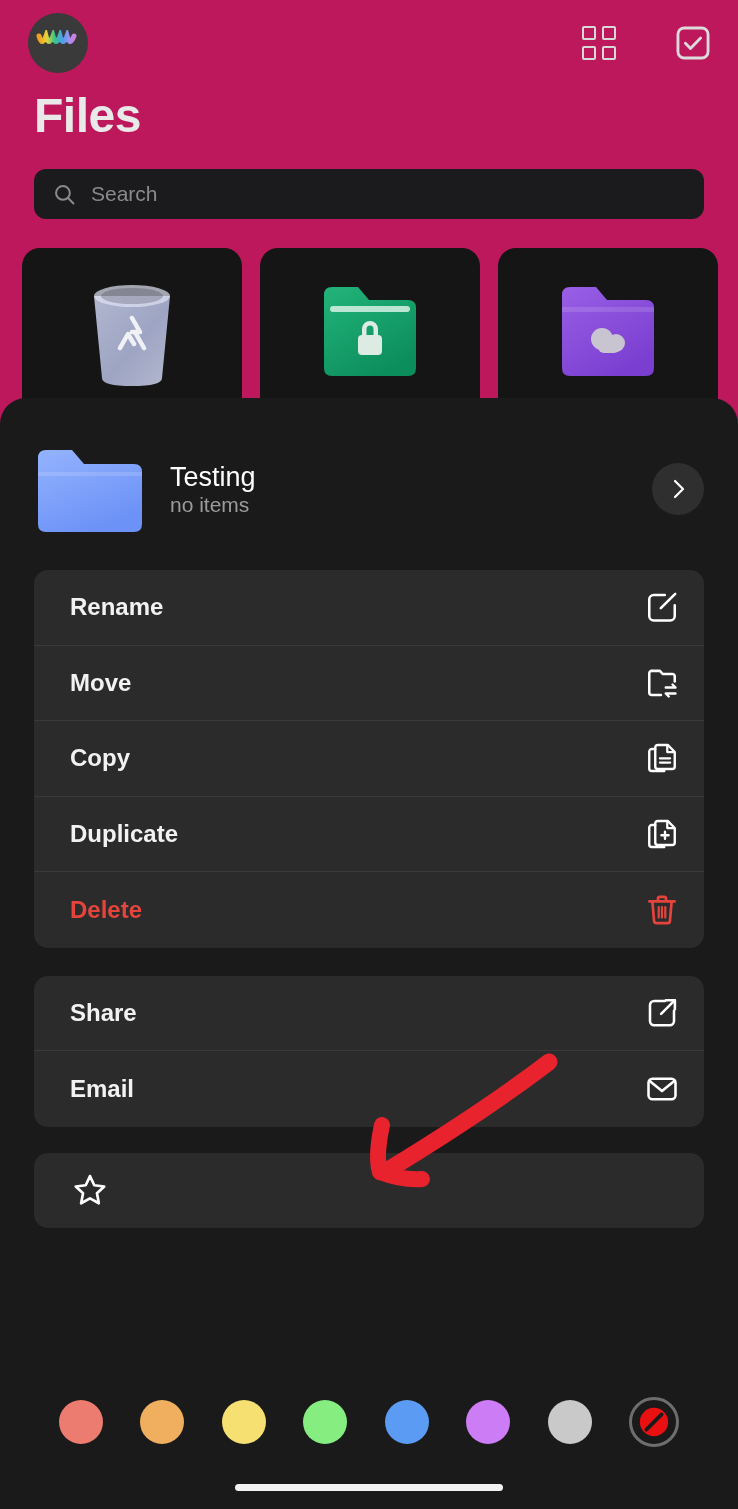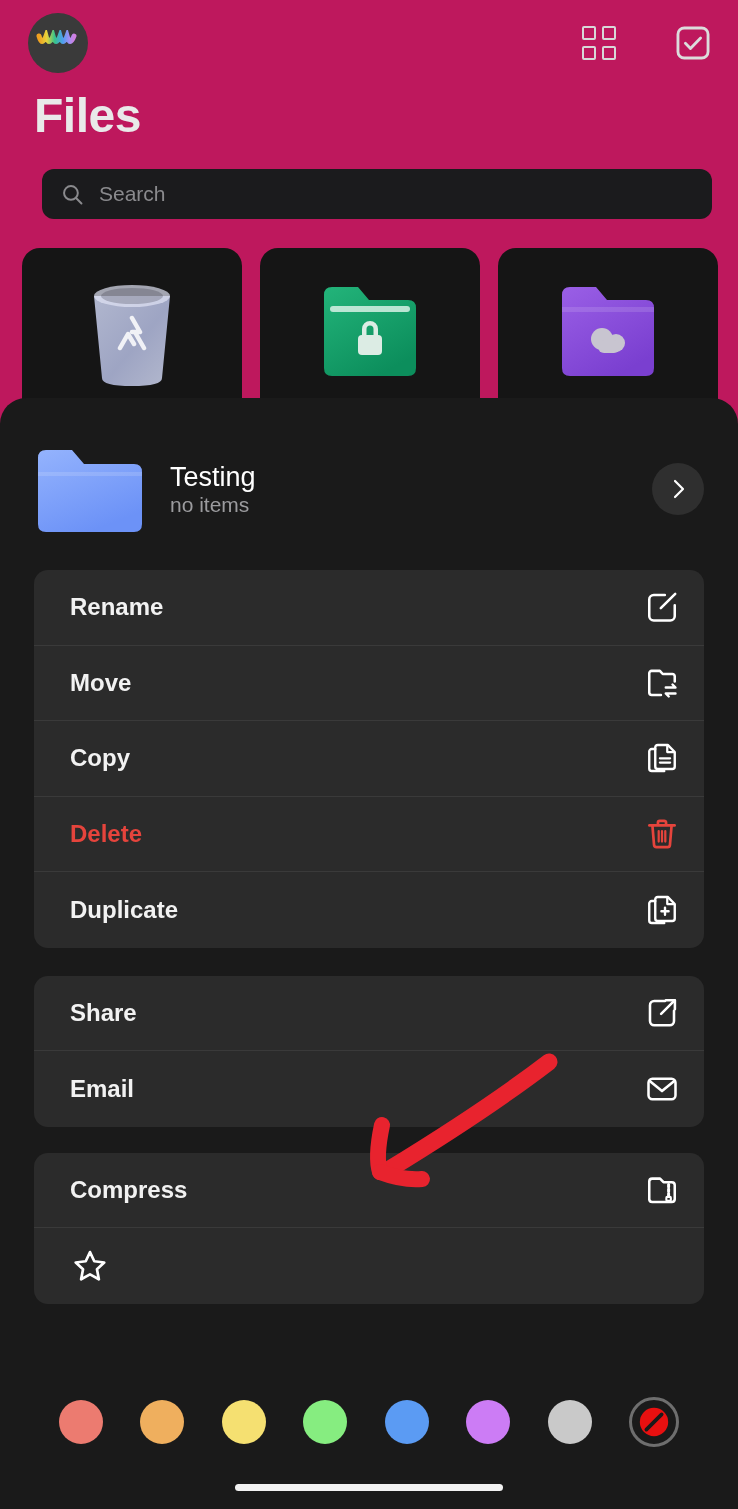--- a/index.html
+++ b/index.html
@@ -38,21 +38,21 @@
 
   
   .page-title {
     position: absolute; top: 88px; left: 34px;
     font-size: 48px; font-weight: bold; color: #e9e9e9;
     letter-spacing: -0.5px;
   }
 
   
   .search-bar {
-    position: absolute; top: 169px; left: 42px;
+    position: absolute; top: 169px; left: 34px;
     width: 670px; height: 50px;
     background: #1b1b1d; border-radius: 12px;
     display: flex; align-items: center; padding: 0 18px; gap: 14px;
   }
   .search-placeholder { color: #8a8a8d; font-size: 21px; }
 
   
   .cards {
     position: absolute; top: 248px; left: 22px;
     display: flex; gap: 18px;
@@ -288,43 +288,43 @@
             <path d="M7.5 6 H5.2 A1.7 1.7 0 0 0 3.5 7.7 V19 A1.7 1.7 0 0 0 5.2 20.7 H13.5" fill="none" stroke="#ffffff" stroke-width="1.6" stroke-linecap="round"></path>
             <path d="M9.2 3.3 H15.8 L20.5 8 V17.6 A1.7 1.7 0 0 1 18.8 19.3 H9.2 A1.7 1.7 0 0 1 7.5 17.6 V5
                      A1.7 1.7 0 0 1 9.2 3.3 Z" fill="none" stroke="#ffffff" stroke-width="1.6" stroke-linejoin="round"></path>
             <path d="M15.5 3.4 V8 H20.4" fill="none" stroke="#ffffff" stroke-width="1.5" stroke-linejoin="round"></path>
             <path d="M10.6 12.2 H17.4 M10.6 15 H17.4" stroke="#ffffff" stroke-width="1.5" stroke-linecap="round"></path>
           </svg>
         </span>
       </div>
 
       <div class="menu-row">
-        <span class="menu-label danger">Delete</span>
-        <span class="menu-icon">
-          <svg width="36" height="36" viewBox="0 0 24 24">
-            <path d="M3.6 6.3 H20.4" stroke="#e5443c" stroke-width="1.8" stroke-linecap="round"></path>
-            <path d="M9.3 6 V4.4 a1.2 1.2 0 0 1 1.2 -1.2 h3 a1.2 1.2 0 0 1 1.2 1.2 V6" fill="none" stroke="#e5443c" stroke-width="1.8" stroke-linejoin="round"></path>
-            <path d="M5.6 6.3 L6.7 19.3 A1.6 1.6 0 0 0 8.3 20.8 h7.4 a1.6 1.6 0 0 0 1.6 -1.5 L18.4 6.3" fill="none" stroke="#e5443c" stroke-width="1.8" stroke-linejoin="round"></path>
-            <path d="M9.8 10 V17 M12 10 V17 M14.2 10 V17" stroke="#e5443c" stroke-width="1.5" stroke-linecap="round"></path>
-          </svg>
-        </span>
-      </div>
-
-      <div class="menu-row">
         <span class="menu-label">Duplicate</span>
         <span class="menu-icon">
           <svg width="36" height="36" viewBox="0 0 24 24">
             <path d="M7.5 6 H5.2 A1.7 1.7 0 0 0 3.5 7.7 V19 A1.7 1.7 0 0 0 5.2 20.7 H13.5" fill="none" stroke="#ffffff" stroke-width="1.6" stroke-linecap="round"></path>
             <path d="M9.2 3.3 H15.8 L20.5 8 V17.6 A1.7 1.7 0 0 1 18.8 19.3 H9.2 A1.7 1.7 0 0 1 7.5 17.6 V5
                      A1.7 1.7 0 0 1 9.2 3.3 Z" fill="none" stroke="#ffffff" stroke-width="1.6" stroke-linejoin="round"></path>
             <path d="M15.5 3.4 V8 H20.4" fill="none" stroke="#ffffff" stroke-width="1.5" stroke-linejoin="round"></path>
             <path d="M14 10.4 V15.2 M11.6 12.8 H16.4" stroke="#ffffff" stroke-width="1.6" stroke-linecap="round"></path>
           </svg>
         </span>
       </div>
+
+      <div class="menu-row">
+        <span class="menu-label danger">Delete</span>
+        <span class="menu-icon">
+          <svg width="36" height="36" viewBox="0 0 24 24">
+            <path d="M3.6 6.3 H20.4" stroke="#e5443c" stroke-width="1.8" stroke-linecap="round"></path>
+            <path d="M9.3 6 V4.4 a1.2 1.2 0 0 1 1.2 -1.2 h3 a1.2 1.2 0 0 1 1.2 1.2 V6" fill="none" stroke="#e5443c" stroke-width="1.8" stroke-linejoin="round"></path>
+            <path d="M5.6 6.3 L6.7 19.3 A1.6 1.6 0 0 0 8.3 20.8 h7.4 a1.6 1.6 0 0 0 1.6 -1.5 L18.4 6.3" fill="none" stroke="#e5443c" stroke-width="1.8" stroke-linejoin="round"></path>
+            <path d="M9.8 10 V17 M12 10 V17 M14.2 10 V17" stroke="#e5443c" stroke-width="1.5" stroke-linecap="round"></path>
+          </svg>
+        </span>
+      </div>
     </div>
 
     <div class="menu-group group-gap-2">
 
       <div class="menu-row">
         <span class="menu-label">Share</span>
         <span class="menu-icon">
           <svg width="36" height="36" viewBox="0 0 24 24">
             <path d="M14 4 H6.8 A2.8 2.8 0 0 0 4 6.8 V17.4 A2.8 2.8 0 0 0 6.8 20.2 H17.2
                      A2.8 2.8 0 0 0 20 17.4 V10.5" fill="none" stroke="#ffffff" stroke-width="1.7" stroke-linecap="round"></path>
@@ -341,30 +341,20 @@
             <rect x="3" y="5.2" width="18" height="13.6" rx="2.6" fill="none" stroke="#ffffff" stroke-width="1.7"></rect>
             <path d="M3.8 6.6 L12 13.4 L20.2 6.6" fill="none" stroke="#ffffff" stroke-width="1.7" stroke-linecap="round" stroke-linejoin="round"></path>
           </svg>
         </span>
       </div>
     </div>
 
     <div class="menu-group group-gap-3">
 
 
-      <div class="menu-row">
-        <span class="menu-label">Compress</span>
-        <span class="menu-icon">
-          <svg width="36" height="36" viewBox="0 0 24 24">
-            <path d="M3.5 6.4 q0 -2 2 -2 h5.2 L13 6.8 h5.5 q2 0 2 2 V18 q0 2 -2 2 H5.5 q-2 0 -2 -2 Z" fill="none" stroke="#ffffff" stroke-width="1.7" stroke-linejoin="round"></path>
-            <path d="M16.4 8.4 V10 M16.4 11.4 V13 M16.4 14.4 V16" stroke="#ffffff" stroke-width="2" stroke-linecap="round"></path>
-            <rect x="14.9" y="16.6" width="3" height="2.6" rx="0.6" fill="none" stroke="#ffffff" stroke-width="1.4"></rect>
-          </svg>
-        </span>
-      </div>
 
       <div class="menu-row">
         <span class="menu-icon">
           <svg width="38" height="38" viewBox="0 0 24 24">
             <path d="M12 3.2 L14.7 9 L21 9.8 L16.4 14.1 L17.6 20.4 L12 17.3 L6.4 20.4 L7.6 14.1 L3 9.8 L9.3 9 Z" fill="none" stroke="#ffffff" stroke-width="1.7" stroke-linejoin="round"></path>
           </svg>
         </span>
       </div>
     </div>
 

